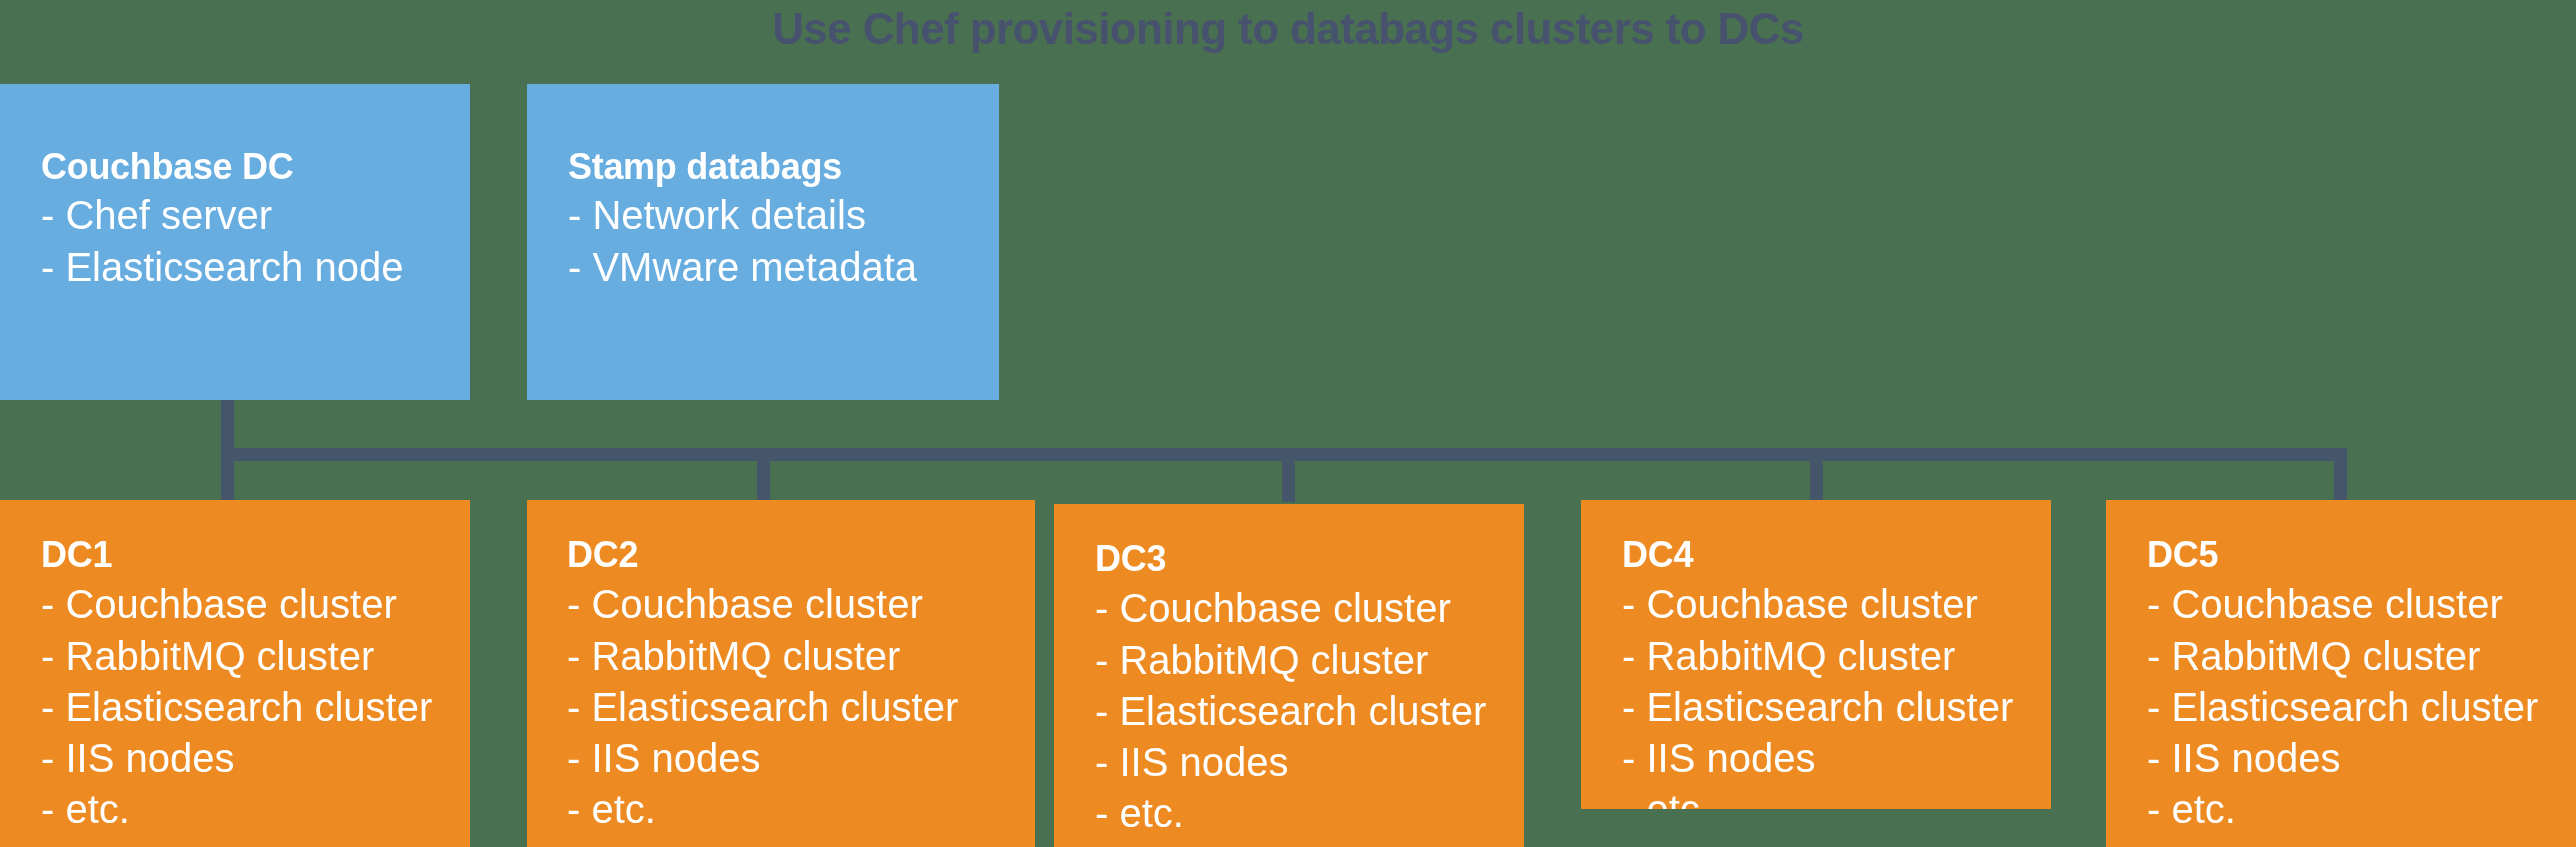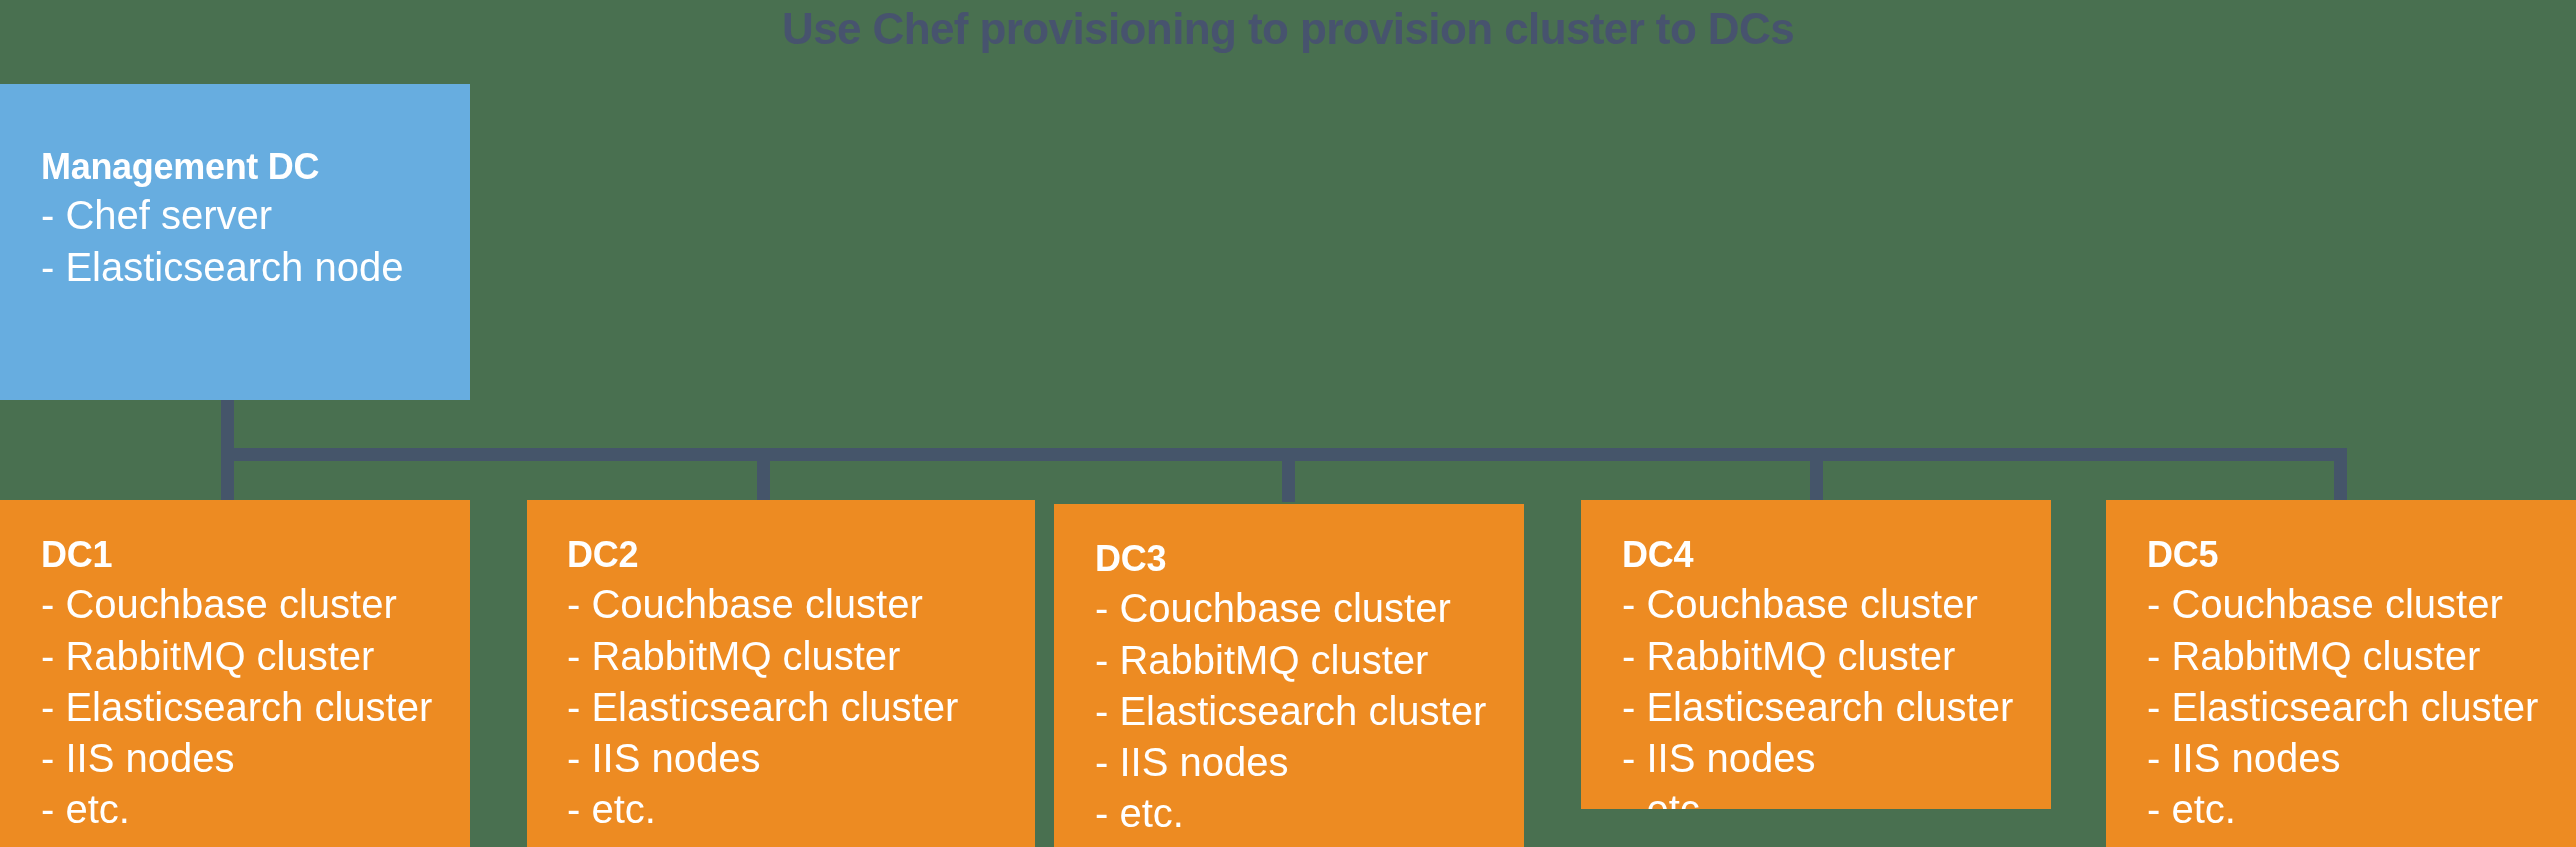--- a/index.html
+++ b/index.html
@@ -84,39 +84,46 @@
 
   
   .orange .node-title { padding-top: 36px; }
   .orange .node-list  { padding-top: 5.7px; }
 </style>
 </head>
 <body>
 
 <div id="canvas">
 
-  <div id="diagram-title">Use Chef provisioning to provision cluster to DCs</div>
+  <div id="diagram-title">Use Chef provisioning to databags clusters to DCs</div>
 
   <div id="connectors">
     <div class="conn" style="left:221px; top:400px; width:12.6px; height:102px;"></div>
     <div class="conn" style="left:221px; top:448px; width:2126px; height:12.6px;"></div>
     <div class="conn" style="left:757px; top:448px; width:12.6px; height:54px;"></div>
     <div class="conn" style="left:1282px; top:448px; width:12.6px; height:54px;"></div>
     <div class="conn" style="left:1810px; top:448px; width:12.6px; height:54px;"></div>
     <div class="conn" style="left:2334px; top:448px; width:12.6px; height:54px;"></div>
   </div>
 
   <div class="node-box blue" style="left:0px; top:84px; width:470px; height:316px;">
-    <div class="node-title">Management DC</div>
+    <div class="node-title">Couchbase DC</div>
     <ul class="node-list">
       <li>Chef server</li>
       <li>Elasticsearch node</li>
     </ul>
   </div>
 
+  <div class="node-box blue" style="left:527px; top:84px; width:472px; height:316px;">
+    <div class="node-title">Stamp databags</div>
+    <ul class="node-list">
+      <li>Network details</li>
+      <li>VMware metadata</li>
+    </ul>
+  </div>
 
   <div class="node-box orange" style="left:0px; top:500px; width:470px; height:352px;">
     <div class="node-title">DC1</div>
     <ul class="node-list">
       <li>Couchbase cluster</li>
       <li>RabbitMQ cluster</li>
       <li>Elasticsearch cluster</li>
       <li>IIS nodes</li>
       <li>etc.</li>
     </ul>

